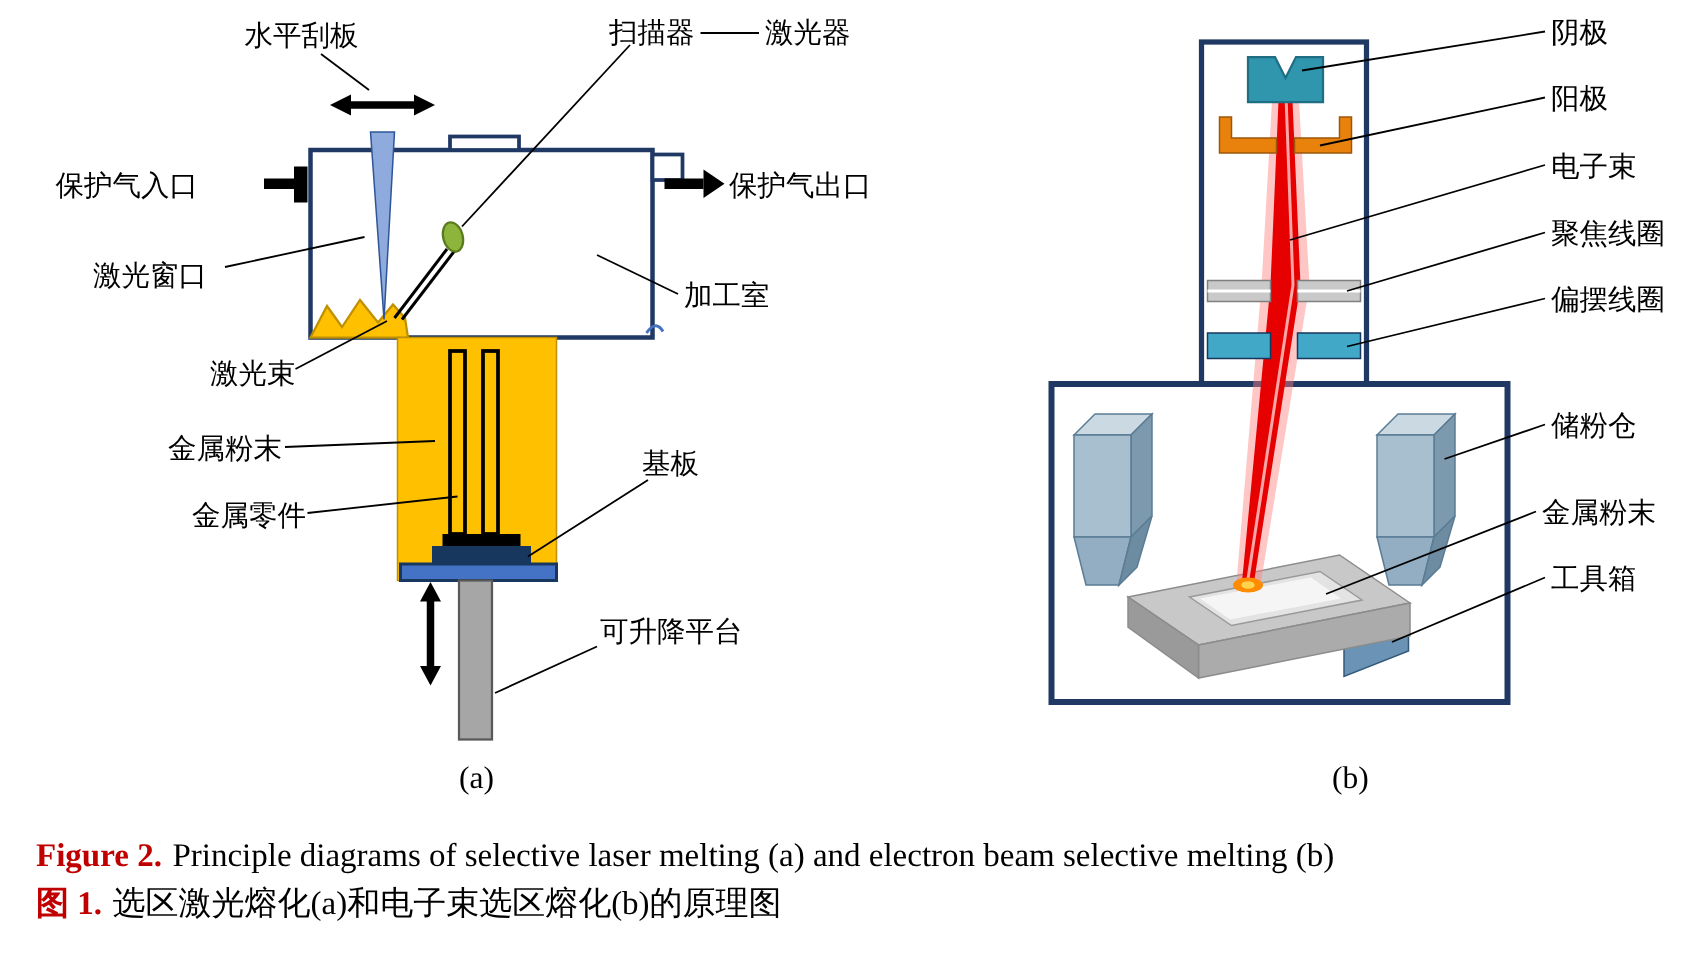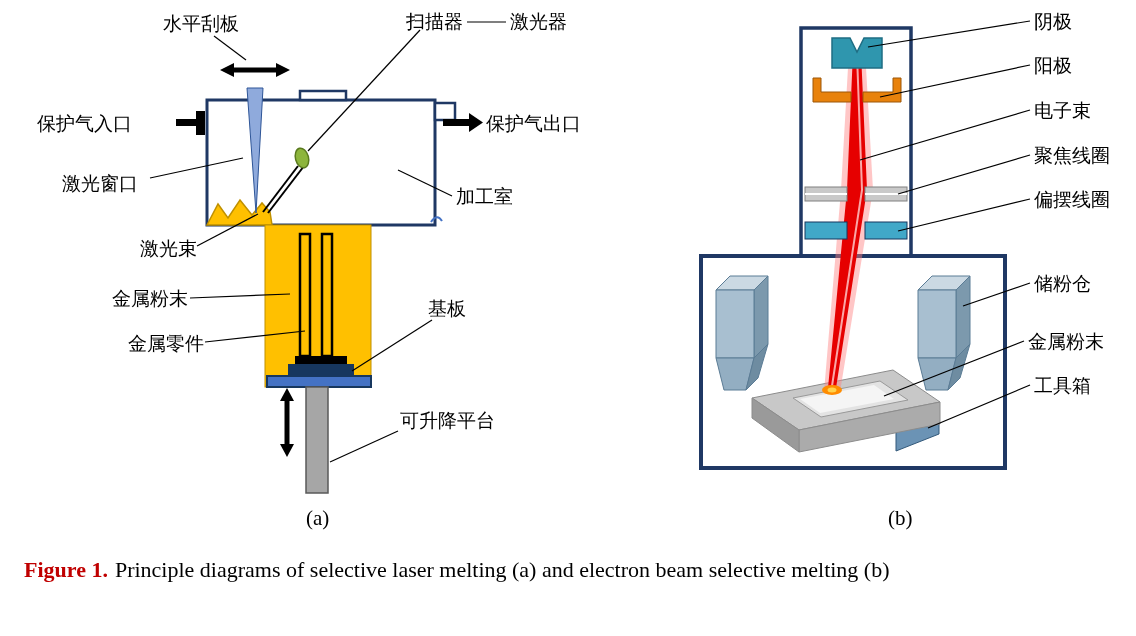--- a/index.html
+++ b/index.html
@@ -153,15 +153,18 @@
     <text x="1034" y="206">偏摆线圈</text>
     <text x="1034" y="290">储粉仓</text>
     <text x="1028" y="348">金属粉末</text>
     <text x="1034" y="392">工具箱</text>
     <text class="sub" x="888" y="525">(b)</text>
   </g>
 </svg>
 
 <div class="caption">
   <div class="cap-row">
-    <span class="cap-label">Figure 1.</span><span>Principle diagrams of selective laser melting (a) and electron beam selective melting (b)</span>
+    <span class="cap-label">Figure 2.</span><span>Principle diagrams of selective laser melting (a) and electron beam selective melting (b)</span>
+  </div>
+  <div class="cap-row caption-zh">
+    <span class="cap-label">图 1.</span><span>选区激光熔化(a)和电子束选区熔化(b)的原理图</span>
   </div>
 </div>
 
 </body></html>

